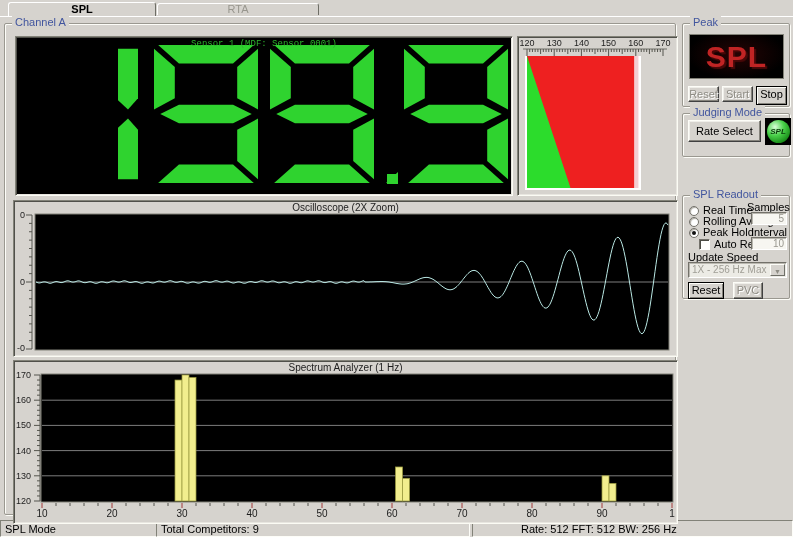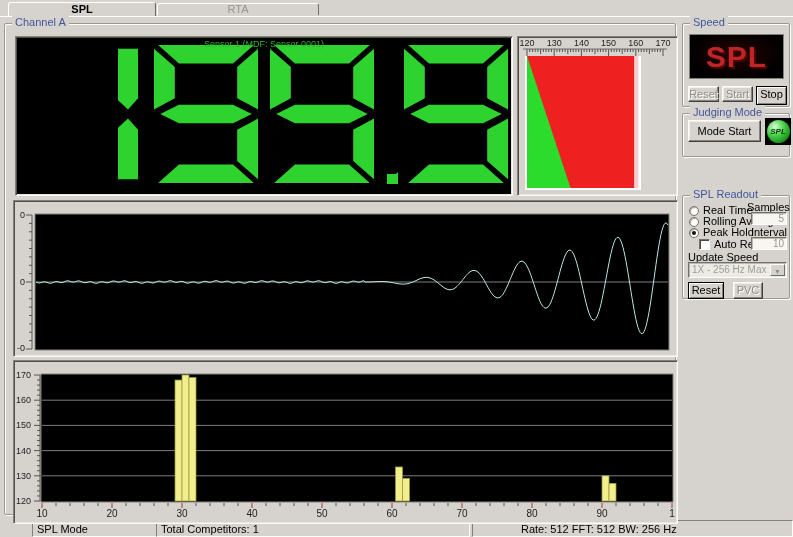--- a/index.html
+++ b/index.html
@@ -48,21 +48,21 @@
   .lbl { position:absolute; line-height:12px; }
   .combo { position:absolute; background:#ecebe5; color:#a09e96;
            border:1px solid; border-color:#73716a #fff #fff #73716a; box-shadow: inset 1px 1px 0 #b9b7af;
            font-size:10px; line-height:14px; padding-left:3px; }
   .combo .arrow { position:absolute; right:1px; top:1px; bottom:1px; width:15px; background:#d6d3ce;
            border:1px solid; border-color:#fdfdf8 #6f6f68 #6f6f68 #fdfdf8; color:#8e8c84;
            font-size:7px; text-align:center; line-height:13px; }
   
   #display-panel  { position:absolute; left:10px;  top:12px;  width:498px; height:160px; }
   #sensor-label   { position:absolute; left:0; top:2px; width:100%; text-align:center;
-                    color:#2db32d; font-size:9px; z-index:2; }
+                    color:#2db32d; font-size:9px; z-index:2;font-family:Liberation Mono, monospace; }
   #gauge-panel    { position:absolute; left:512px; top:12px;  width:161px; height:160px; background:#d6d3ce; }
   #scope-panel    { position:absolute; left:8px;   top:176px; width:665px; height:157px; background:#d6d3ce; }
   #spec-panel     { position:absolute; left:8px;   top:336px; width:665px; height:164px; background:#d6d3ce; }
   .panel-title    { position:absolute; left:0; top:1px; width:100%; text-align:center;
                     font-size:10px; color:#1d1d1d; z-index:2; }
   
   #timer-display { position:absolute; left:6px; top:10px; width:95px; height:45px;
                    background:radial-gradient(ellipse at 50% 45%, #260404 0%, #000 75%);
                    border:1px solid #828278; display:flex; align-items:center; justify-content:center; }
   #timer-display .spl-red { font-size:30px; font-weight:bold; letter-spacing:1px; color:#c02424;
@@ -186,20 +186,21 @@
           <line x1="142.28" y1="12" x2="142.28" y2="15" stroke="#55554e" stroke-width="1"></line>
           <line x1="145" y1="12" x2="145" y2="19" stroke="#55554e" stroke-width="1"></line>
           <rect x="7" y="19" width="116" height="134" fill="#ffffff"></rect>
           <rect x="9" y="19" width="107.44000000000001" height="132" fill="#ee2020"></rect>
           <rect x="116.44000000000001" y="19" width="4" height="132" fill="#f3cdd2"></rect>
           <polygon points="9,19 9,151 52.52,151" fill="#2cdc2c"></polygon>
         </svg>
     </div>
 
     <div id="scope-panel" class="sunken">
+      <div class="panel-title">Oscilloscope (2X Zoom)</div>
       <svg id="scope-svg" width="661" height="153" viewBox="0 0 661 153">
           <rect x="21" y="13" width="634" height="136" fill="#000" stroke="#828278" stroke-width="1"></rect>
           <line x1="18" y1="14" x2="18" y2="148" stroke="#55554e"></line>
           <line x1="12" y1="14" x2="18" y2="14" stroke="#55554e"></line>
           <line x1="15" y1="22.375" x2="18" y2="22.375" stroke="#55554e"></line>
           <line x1="15" y1="30.75" x2="18" y2="30.75" stroke="#55554e"></line>
           <line x1="15" y1="39.125" x2="18" y2="39.125" stroke="#55554e"></line>
           <line x1="15" y1="47.5" x2="18" y2="47.5" stroke="#55554e"></line>
           <line x1="15" y1="55.875" x2="18" y2="55.875" stroke="#55554e"></line>
           <line x1="15" y1="64.25" x2="18" y2="64.25" stroke="#55554e"></line>
@@ -215,20 +216,21 @@
           <line x1="12" y1="148" x2="18" y2="148" stroke="#55554e"></line>
           <text x="11" y="17" font-size="9" font-family="&quot;Liberation Sans&quot;,sans-serif" fill="#1d1d1d" text-anchor="end">0</text>
           <text x="11" y="84" font-size="9" font-family="&quot;Liberation Sans&quot;,sans-serif" fill="#1d1d1d" text-anchor="end">0</text>
           <text x="11" y="150" font-size="9" font-family="&quot;Liberation Sans&quot;,sans-serif" fill="#1d1d1d" text-anchor="end">-0</text>
           <line x1="22" y1="81" x2="654" y2="81" stroke="#7e7e7e" stroke-width="1"></line>
           <polyline points="22,81.0 23,81.4 24,81.8 25,81.9 26,81.9 27,81.6 28,81.3 29,81.0 30,80.9 31,80.9 32,81.1 33,81.4 34,81.8 35,82.1 36,82.3 37,82.2 38,81.9 39,81.5 40,81.1 41,80.8 42,80.6 43,80.6 44,80.9 45,81.1 46,81.4 47,81.6 48,81.5 49,81.3 50,80.9 51,80.5 52,80.1 53,79.9 54,79.8 55,80.0 56,80.3 57,80.7 58,81.0 59,81.1 60,81.0 61,80.8 62,80.5 63,80.1 64,79.9 65,79.9 66,80.1 67,80.5 68,80.9 69,81.4 70,81.6 71,81.7 72,81.6 73,81.4 74,81.1 75,80.8 76,80.7 77,80.8 78,81.1 79,81.5 80,81.9 81,82.2 82,82.3 83,82.2 84,81.9 85,81.5 86,81.1 87,80.8 88,80.8 89,80.9 90,81.1 91,81.4 92,81.7 93,81.8 94,81.7 95,81.4 96,81.0 97,80.5 98,80.2 99,80.0 100,80.0 101,80.2 102,80.5 103,80.8 104,81.1 105,81.1 106,81.0 107,80.7 108,80.3 109,80.0 110,79.8 111,79.8 112,80.1 113,80.4 114,80.9 115,81.3 116,81.5 117,81.5 118,81.3 119,81.1 120,80.8 121,80.6 122,80.6 123,80.7 124,81.1 125,81.5 126,81.9 127,82.2 128,82.3 129,82.1 130,81.8 131,81.4 132,81.1 133,80.9 134,80.9 135,81.1 136,81.4 137,81.7 138,81.9 139,82.0 140,81.8 141,81.5 142,81.0 143,80.6 144,80.3 145,80.1 146,80.2 147,80.4 148,80.8 149,81.0 150,81.2 151,81.2 152,80.9 153,80.6 154,80.2 155,79.9 156,79.7 157,79.8 158,80.1 159,80.4 160,80.9 161,81.2 162,81.3 163,81.3 164,81.1 165,80.8 166,80.5 167,80.3 168,80.4 169,80.6 170,81.0 171,81.5 172,81.9 173,82.1 174,82.1 175,82.0 176,81.6 177,81.3 178,81.0 179,80.9 180,81.0 181,81.2 182,81.6 183,81.9 184,82.1 185,82.1 186,81.9 187,81.6 188,81.1 189,80.7 190,80.4 191,80.3 192,80.5 193,80.7 194,81.0 195,81.3 196,81.3 197,81.2 198,80.9 199,80.5 200,80.1 201,79.8 202,79.7 203,79.8 204,80.1 205,80.5 206,80.9 207,81.1 208,81.2 209,81.1 210,80.8 211,80.5 212,80.2 213,80.1 214,80.2 215,80.5 216,81.0 217,81.4 218,81.8 219,82.0 220,82.0 221,81.7 222,81.4 223,81.1 224,80.9 225,80.9 226,81.0 227,81.4 228,81.7 229,82.1 230,82.2 231,82.2 232,82.0 233,81.6 234,81.1 235,80.8 236,80.6 237,80.6 238,80.7 239,81.0 240,81.3 241,81.5 242,81.5 243,81.3 244,81.0 245,80.5 246,80.1 247,79.8 248,79.8 249,79.9 250,80.2 251,80.6 252,80.9 253,81.1 254,81.1 255,80.9 256,80.6 257,80.2 258,80.0 259,80.0 260,80.1 261,80.5 262,80.9 263,81.3 264,81.7 265,81.8 266,81.7 267,81.5 268,81.2 269,80.9 270,80.8 271,80.8 272,81.1 273,81.4 274,81.8 275,82.2 276,82.3 277,82.2 278,82.0 279,81.6 280,81.2 281,80.8 282,80.7 283,80.8 284,81.0 285,81.3 286,81.6 287,81.7 288,81.7 289,81.4 290,81.0 291,80.6 292,80.2 293,79.9 294,79.9 295,80.1 296,80.4 297,80.7 298,81.0 299,81.1 300,81.0 301,80.7 302,80.4 303,80.0 304,79.8 305,79.8 306,80.0 307,80.4 308,80.9 309,81.3 310,81.5 311,81.6 312,81.5 313,81.2 314,80.9 315,80.7 316,80.6 317,80.7 318,81.0 319,81.5 320,81.9 321,82.2 322,82.3 323,82.2 324,81.9 325,81.5 326,81.1 327,80.9 328,80.8 329,81.0 330,81.3 331,81.6 332,81.8 333,81.9 334,81.8 335,81.5 336,81.1 337,80.6 338,80.3 339,80.1 340,80.1 341,80.3 342,80.6 343,80.9 344,81.1 345,81.1 346,81.0 347,80.6 348,80.2 349,79.9 350,79.7 351,81.0 352,81.0 353,81.0 354,81.0 355,81.0 356,80.9 357,80.9 358,80.9 359,80.8 360,80.8 361,80.7 362,80.7 363,80.6 364,80.6 365,80.6 366,80.5 367,80.5 368,80.5 369,80.5 370,80.6 371,80.6 372,80.7 373,80.8 374,80.9 375,81.0 376,81.2 377,81.4 378,81.5 379,81.7 380,81.9 381,82.1 382,82.3 383,82.5 384,82.6 385,82.8 386,82.9 387,83.0 388,83.1 389,83.1 390,83.1 391,83.0 392,82.9 393,82.8 394,82.6 395,82.3 396,82.0 397,81.7 398,81.3 399,80.9 400,80.5 401,80.0 402,79.6 403,79.1 404,78.7 405,78.2 406,77.8 407,77.4 408,77.1 409,76.8 410,76.6 411,76.5 412,76.4 413,76.4 414,76.5 415,76.7 416,77.0 417,77.4 418,77.8 419,78.3 420,78.9 421,79.6 422,80.3 423,81.1 424,81.9 425,82.7 426,83.6 427,84.4 428,85.2 429,85.9 430,86.6 431,87.2 432,87.8 433,88.2 434,88.5 435,88.7 436,88.8 437,88.7 438,88.5 439,88.2 440,87.7 441,87.0 442,86.3 443,85.4 444,84.4 445,83.3 446,82.2 447,80.9 448,79.7 449,78.4 450,77.1 451,75.9 452,74.7 453,73.5 454,72.5 455,71.6 456,70.8 457,70.2 458,69.7 459,69.5 460,69.4 461,69.5 462,69.9 463,70.4 464,71.2 465,72.1 466,73.2 467,74.5 468,76.0 469,77.5 470,79.2 471,81.0 472,82.8 473,84.6 474,86.4 475,88.1 476,89.8 477,91.4 478,92.8 479,94.0 480,95.1 481,95.9 482,96.5 483,96.9 484,96.9 485,96.7 486,96.2 487,95.5 488,94.5 489,93.2 490,91.6 491,89.9 492,87.9 493,85.8 494,83.6 495,81.2 496,78.8 497,76.4 498,74.0 499,71.7 500,69.5 501,67.5 502,65.6 503,64.0 504,62.6 505,61.5 506,60.7 507,60.3 508,60.2 509,60.5 510,61.1 511,62.1 512,63.5 513,65.1 514,67.1 515,69.4 516,71.9 517,74.6 518,77.5 519,80.5 520,83.5 521,86.6 522,89.6 523,92.6 524,95.4 525,98.0 526,100.3 527,102.4 528,104.1 529,105.5 530,106.5 531,107.0 532,107.1 533,106.8 534,106.0 535,104.7 536,103.1 537,101.0 538,98.5 539,95.7 540,92.6 541,89.2 542,85.6 543,81.9 544,78.2 545,74.4 546,70.6 547,67.0 548,63.5 549,60.3 550,57.4 551,54.9 552,52.8 553,51.1 554,49.9 555,49.2 556,49.1 557,49.5 558,50.5 559,52.0 560,54.0 561,56.5 562,59.5 563,62.9 564,66.7 565,70.7 566,75.1 567,79.5 568,84.1 569,88.7 570,93.2 571,97.5 572,101.7 573,105.5 574,109.0 575,112.1 576,114.6 577,116.7 578,118.1 579,118.9 580,119.1 581,118.6 582,117.5 583,115.7 584,113.3 585,110.3 586,106.8 587,102.8 588,98.3 589,93.5 590,88.4 591,83.2 592,77.8 593,72.4 594,67.0 595,61.9 596,57.0 597,52.4 598,48.3 599,44.7 600,41.6 601,39.2 602,37.5 603,36.5 604,36.3 605,36.8 606,38.1 607,40.2 608,42.9 609,46.4 610,50.5 611,55.2 612,60.3 613,65.9 614,71.9 615,78.0 616,84.3 617,90.6 618,96.8 619,102.8 620,108.5 621,113.8 622,118.6 623,122.8 624,126.4 625,129.2 626,131.2 627,132.4 628,132.7 629,132.1 630,130.7 631,128.4 632,125.2 633,121.2 634,116.5 635,111.2 636,105.3 637,98.8 638,92.0 639,85.0 640,77.8 641,70.5 642,63.4 643,56.5 644,49.9 645,43.8 646,38.3 647,33.4 648,29.3 649,26.1 650,23.7 651,22.3 652,21.9 653,22.5 654,24.1" fill="none" stroke="#b9e7e3" stroke-width="1"></polyline>
         </svg>
     </div>
 
     <div id="spec-panel" class="sunken">
+      <div class="panel-title">Spectrum Analyzer (1 Hz)</div>
       <svg id="spec-svg" width="661" height="160" viewBox="0 0 661 160">
           <rect x="27" y="13" width="632" height="128" fill="#000" stroke="#828278" stroke-width="1"></rect>
           <line x1="28" y1="114.8" x2="658" y2="114.8" stroke="#7d7d7d" stroke-width="1"></line>
           <line x1="28" y1="89.6" x2="658" y2="89.6" stroke="#7d7d7d" stroke-width="1"></line>
           <line x1="28" y1="64.4" x2="658" y2="64.4" stroke="#7d7d7d" stroke-width="1"></line>
           <line x1="28" y1="39.2" x2="658" y2="39.2" stroke="#7d7d7d" stroke-width="1"></line>
           <line x1="26" y1="14" x2="26" y2="140" stroke="#55554e"></line>
           <line x1="20" y1="140" x2="26" y2="140" stroke="#55554e"></line>
           <line x1="23" y1="134.96" x2="26" y2="134.96" stroke="#55554e"></line>
           <line x1="23" y1="129.92" x2="26" y2="129.92" stroke="#55554e"></line>
@@ -322,32 +324,32 @@
           <text x="378" y="156" font-size="10" font-family="&quot;Liberation Sans&quot;,sans-serif" fill="#1d1d1d" text-anchor="middle">60</text>
           <text x="448" y="156" font-size="10" font-family="&quot;Liberation Sans&quot;,sans-serif" fill="#1d1d1d" text-anchor="middle">70</text>
           <text x="518" y="156" font-size="10" font-family="&quot;Liberation Sans&quot;,sans-serif" fill="#1d1d1d" text-anchor="middle">80</text>
           <text x="588" y="156" font-size="10" font-family="&quot;Liberation Sans&quot;,sans-serif" fill="#1d1d1d" text-anchor="middle">90</text>
           <text x="658" y="156" font-size="10" font-family="&quot;Liberation Sans&quot;,sans-serif" fill="#1d1d1d" text-anchor="middle">1</text>
         </svg>
     </div>
   </div>
 
   <div class="grp" style="left:682px; top:6px; width:108px; height:84px;">
-    <span class="grp-label">Speed</span>
+    <span class="grp-label">Peak</span>
     <div id="timer-display">
       <span class="spl-red">SPL</span>
     </div>
     <div class="btn disabled" style="left:5px; top:62px; width:31px; height:16px;">Reset</div>
     <div class="btn disabled" style="left:39px; top:62px; width:31px; height:16px;">Start</div>
     <div class="btn def" style="left:73px; top:62px; width:31px; height:19px;">Stop</div>
   </div>
 
   <div class="grp" style="left:682px; top:96px; width:108px; height:44px;">
     <span class="grp-label">Judging Mode</span>
-    <div class="btn" style="left:5px; top:6px; width:73px; height:22px; line-height:20px;">Mode Start</div>
+    <div class="btn" style="left:5px; top:6px; width:73px; height:22px; line-height:20px;">Rate Select</div>
     <div id="judge-logo">
       <div class="globe">
           <span>SPL</span>
         </div>
     </div>
   </div>
 
   <div class="grp" style="left:682px; top:146px; width:108px; height:104px;margin-top:32px;">
     <span class="grp-label">SPL Readout</span>
 
@@ -373,15 +375,15 @@
     <div class="combo" style="left:5px; top:66px; width:99px; height:16px;">
       <span>1X - 256 Hz Max</span>
       <span class="arrow">▼</span>
     </div>
 
     <div class="btn def" style="left:5px; top:86px; width:36px; height:17px;">Reset</div>
     <div class="btn disabled" style="left:50px; top:86px; width:30px; height:17px;">PVC</div>
   </div>
 </div>
 
-<div class="status-cell" style="left:0; width:166px;margin-left:32px;">SPL Mode</div>
-<div class="status-cell" style="left:156px; width:314px;">Total Competitors: 1</div>
+<div class="status-cell" style="left:0; width:166px;">SPL Mode</div>
+<div class="status-cell" style="left:156px; width:314px;">Total Competitors: 9</div>
 <div class="status-cell" style="left:472px; width:321px;padding-left:48px;">Rate: 512 FFT: 512 BW: 256 Hz</div>
 
 </body></html>

